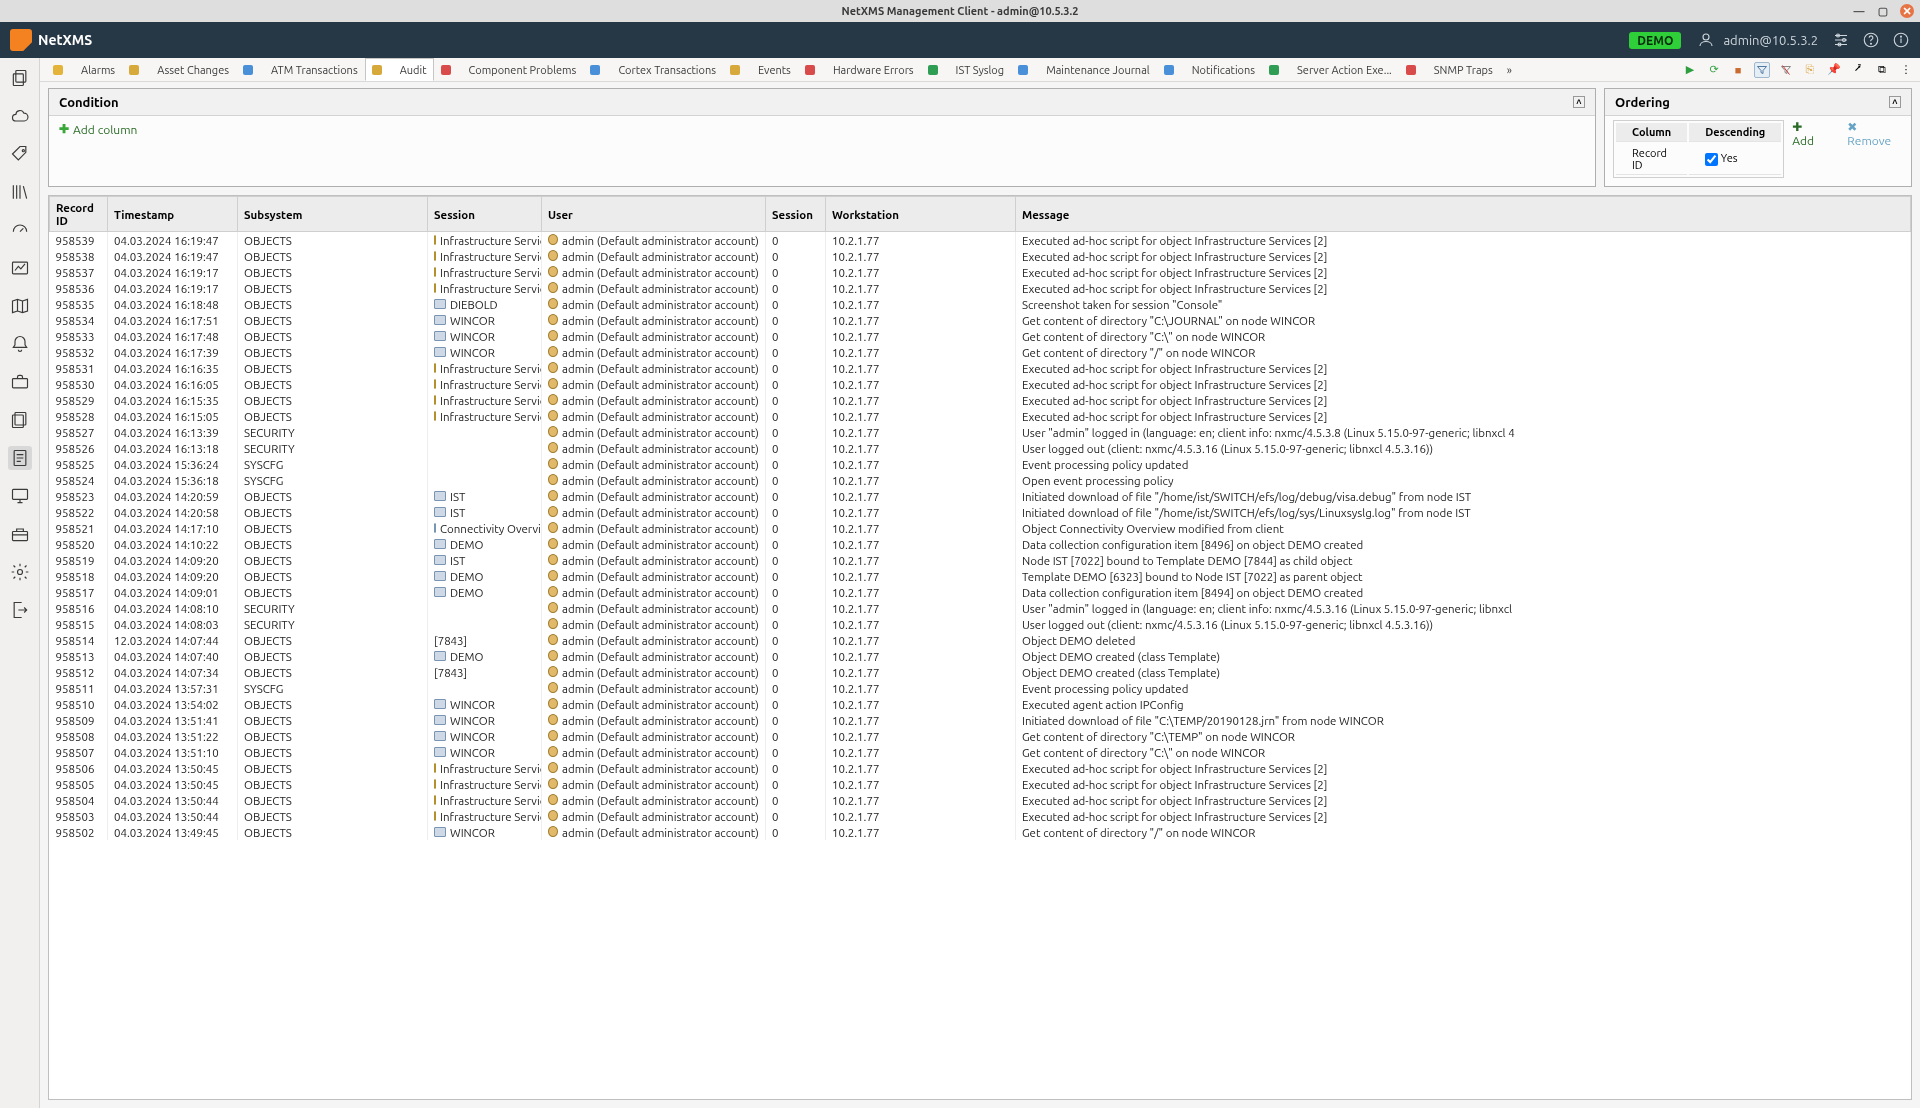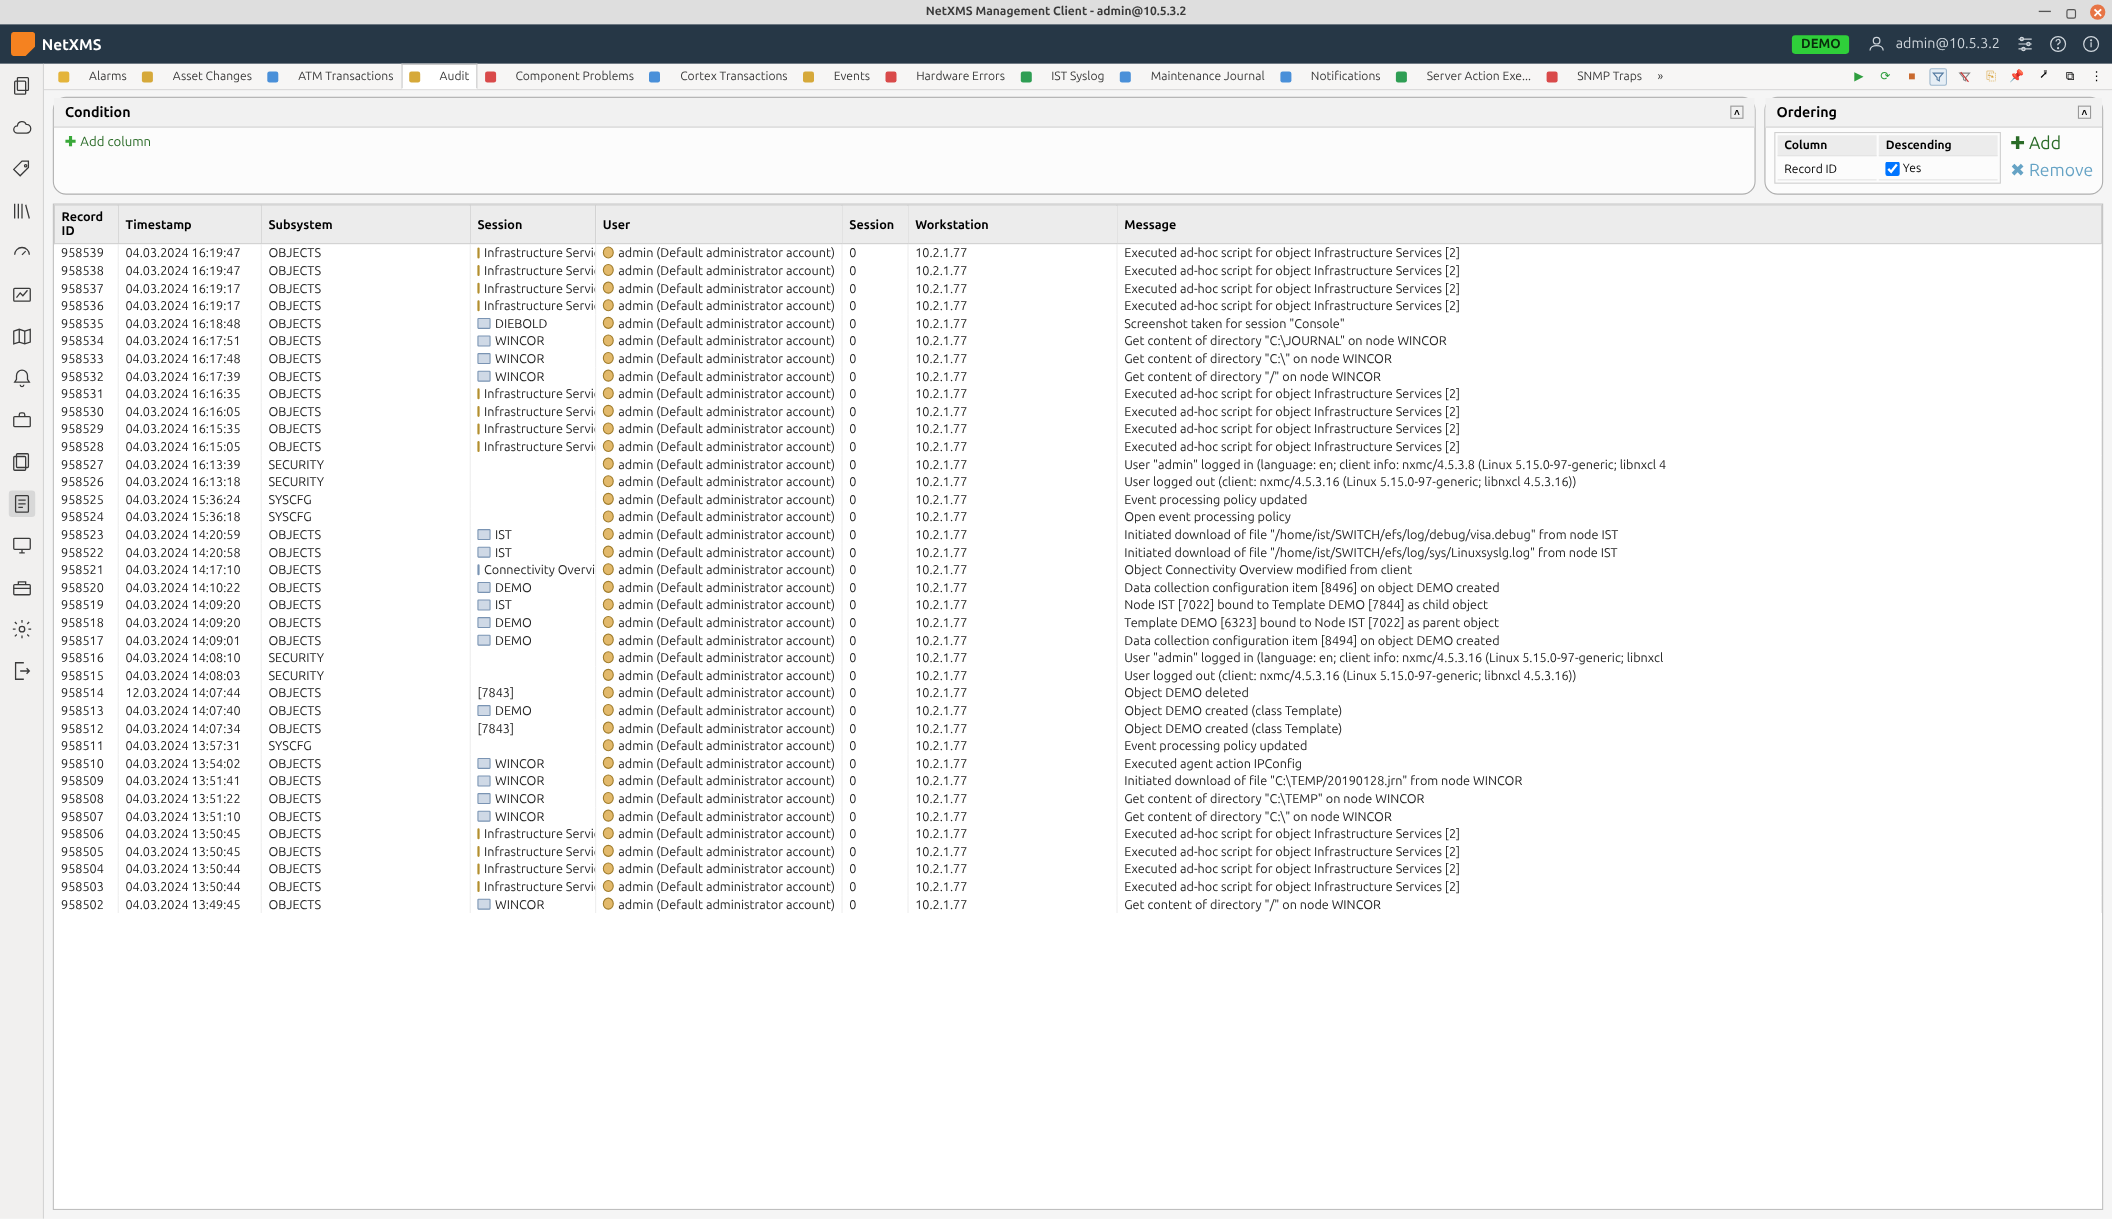--- a/index.html
+++ b/index.html
@@ -37,34 +37,34 @@
 .tabs { height: 24px; background: #f7f6f5; border-bottom: 1px solid #d9d9d9; display: flex; align-items: stretch; padding-left: 6px; font-size: 11px; }
 .tab { display: flex; align-items: center; gap: 18px; padding: 0 6px; border: 1px solid transparent; color: #3a3a3a; cursor: pointer; white-space: nowrap; }
 .tab.active { background: #fff; border: 1px solid #c6c6c6; border-bottom: 1px solid #fff; }
 .tab .ticon { width: 12px; height: 12px; }
 .tabs-right { margin-left: auto; display: flex; align-items: center; gap: 8px; padding-right: 6px; }
 .tabs-right .tbtn { width: 16px; height: 16px; display: flex; align-items: center; justify-content: center; cursor: pointer; }
 .tabs-right .tbtn.boxed { border: 1px solid #9fb8ce; background: #e6eef5; border-radius: 2px; }
 
 
 .panels { display: flex; gap: 8px; padding: 6px 8px 0 8px; }
-.panel { border: 1px solid #afafaf; background: #fcfcfc; border-radius: 12px; }
+.panel { border: 1px solid #afafaf; background: #fcfcfc; border-radius: 0; }
 .panel-header { font-weight: 700; font-size: 13px; padding: 6px 10px; background: #f1f1f1; border-bottom: 1px solid #d3d3d3; display: flex; align-items: center; }
 .panel-header .collapse { margin-left: auto; width: 12px; height: 12px; border: 1px solid #999; font-size: 9px; display: flex; align-items: center; justify-content: center; }
 .condition { flex: 1; min-width: 0; }
 .condition .body { padding: 6px 10px 40px 10px; font-size: 12px; }
 .addlink { color: #2a6b27; display: inline-flex; align-items: center; gap: 4px; cursor: pointer; }
 .addlink .plus { color: #39a839; font-weight: 700; }
 
 .ordering { width: 308px; }
 .ordering .body { display: flex; padding: 4px 8px 8px 8px; font-size: 11px; gap: 8px; }
 .ord-table { flex: 1; border: 1px solid #cfcfcf; }
-.ord-table th, .ord-table td { text-align: left; padding: 3px 6px; border-bottom: 1px solid #e4e4e4; }
+.ord-table th, .ord-table td { text-align: left; padding: 3px 16px; border-bottom: 1px solid #e4e4e4; }
 .ord-table th { background: #ececec; font-weight: 600; font-size: 11px; }
-.ord-actions { display: flex; flex-direction: column; gap: 6px; font-size: 16px; }
+.ord-actions { display: flex; flex-direction: row; gap: 21px; font-size: 12px; }
 .ord-actions .add { color: #2a6b27; cursor: pointer; }
 .ord-actions .remove { color: #0369a1; opacity: .6; }
 
 
 .grid-wrap { flex: 1; margin: 8px; border: 1px solid #bfbfbf; overflow: auto; background: #fff; }
 table.data { width: 100%; border-collapse: collapse; font-size: 11.5px; table-layout: fixed; }
 table.data th { background: #ececec; border: 1px solid #cfcfcf; padding: 4px 6px; text-align: left; font-weight: 600; position: sticky; top: 0; }
 table.data td { padding: 1.5px 6px; border-right: 1px solid #eee; white-space: nowrap; overflow: hidden; text-overflow: ellipsis; color: #222; }
 .obj-cell { display: flex; align-items: center; gap: 4px; }
 .obj-icon { width: 12px; height: 10px; background: #e8c267; border: 1px solid #b38f2f; border-radius: 1px; }

